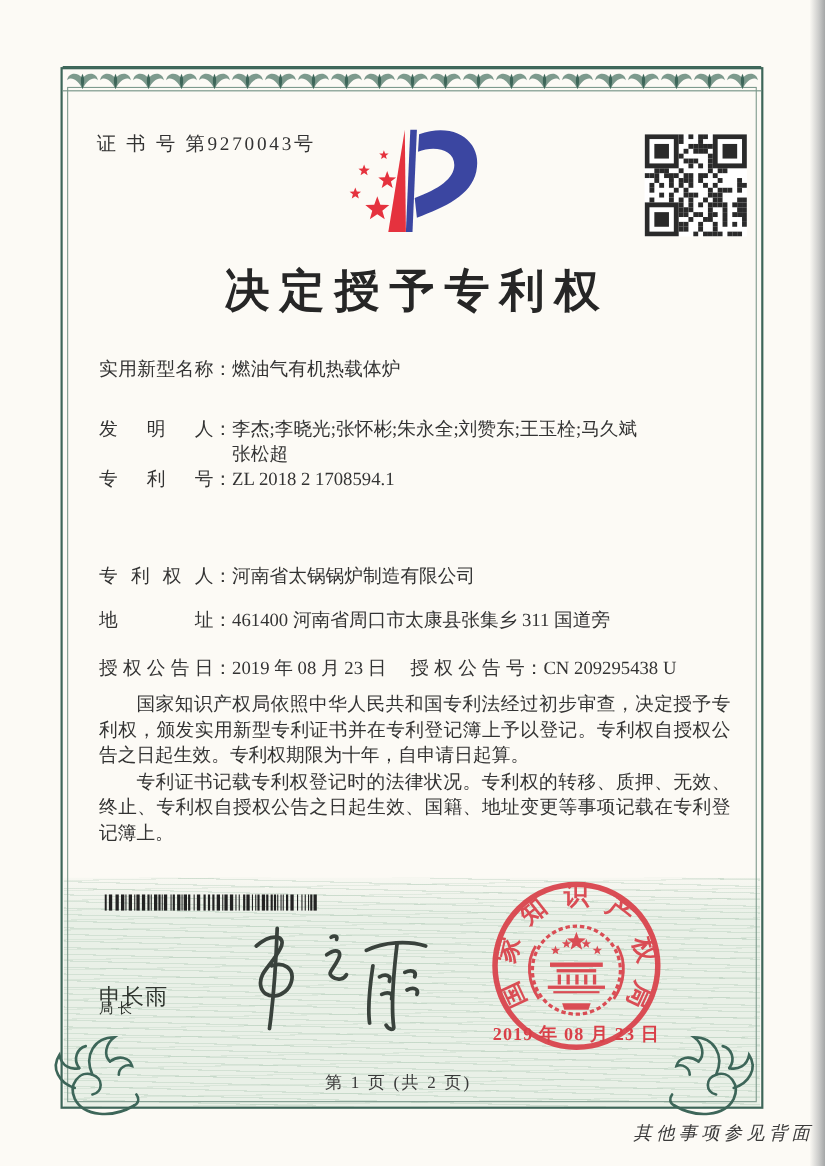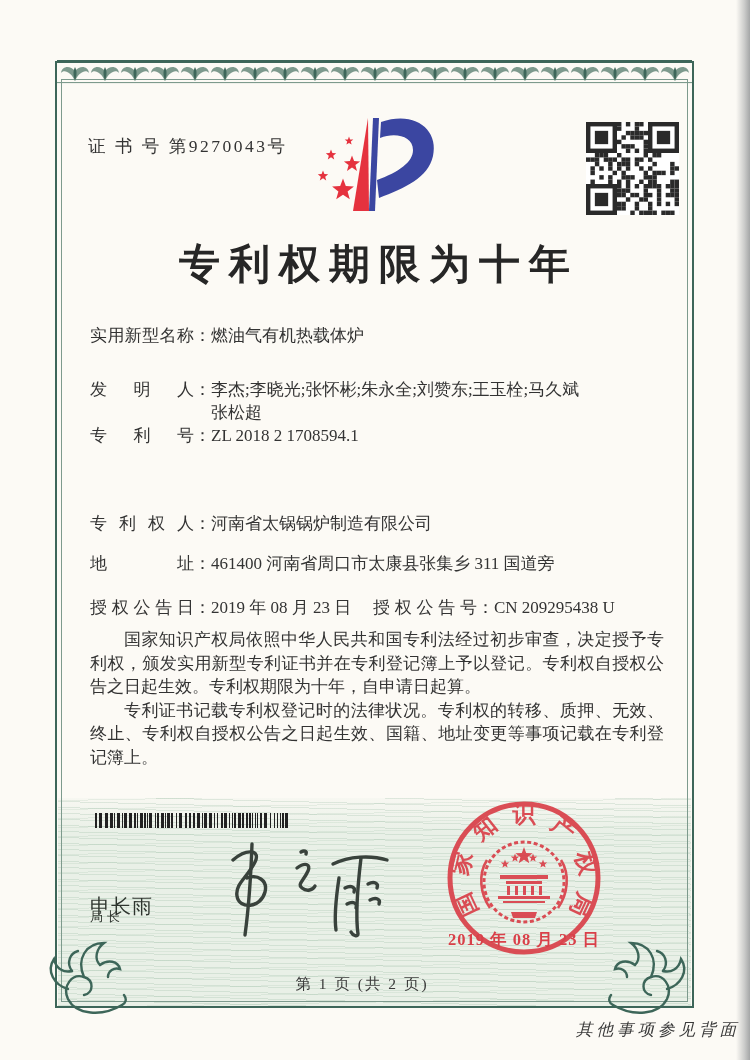--- a/index.html
+++ b/index.html
@@ -25,21 +25,21 @@
   .frame-inner{position:absolute;left:61px;top:79px;width:627px;height:923px;border:1px solid var(--frame-green-light);}
   .frame-svg{position:absolute;left:0;top:0;width:750px;height:1060px;pointer-events:none;}
 
   
   .green-band{position:absolute;left:58px;top:798px;width:633px;height:208px;
     background:
       repeating-linear-gradient(1.5deg, rgba(120,165,135,0.20) 0 1px, rgba(0,0,0,0) 1px 6px),
       repeating-linear-gradient(-1deg, rgba(110,160,125,0.12) 0 1px, rgba(0,0,0,0) 1px 9px),
       linear-gradient(180deg, rgba(233,240,231,0.25) 0px, var(--band-green) 34px);}
 
-  .cert-no{position:absolute;left:88px;top:118px;font-size:17.5px;letter-spacing:2.5px;color:#333;margin-top:16px;}
+  .cert-no{position:absolute;left:88px;top:118px;font-size:17.5px;letter-spacing:2.5px;color:#333;}
   .logo{position:absolute;left:303px;top:108px;width:150px;height:130px;}
   .qr{position:absolute;left:586px;top:122px;width:93px;height:93px;background:#fff;}
   .title{position:absolute;left:55px;top:237px;width:639px;text-align:center;
     font-size:41px;font-weight:700;letter-spacing:9px;text-indent:9px;color:#262626;}
 
   .field-row{position:absolute;left:90px;right:70px;font-size:17px;line-height:23px;color:#333;}
   .f-label{display:inline-block;width:104px;text-align:justify;text-align-last:justify;vertical-align:top;}
   .f-colon{display:inline-block;vertical-align:top;}
   .f-value{display:inline-block;vertical-align:top;max-width:450px;}
   .row-name{top:324px;}
@@ -352,21 +352,21 @@
         <rect x="8.857142857142858" y="8.857142857142858" width="13.285714285714286" height="13.285714285714286" fill="#2a2a2a"></rect>
         <rect x="62" y="0" width="31" height="31" fill="#2a2a2a"></rect>
         <rect x="66.42857142857143" y="4.428571428571429" width="22.142857142857146" height="22.142857142857146" fill="#ffffff"></rect>
         <rect x="70.85714285714286" y="8.857142857142858" width="13.285714285714286" height="13.285714285714286" fill="#2a2a2a"></rect>
         <rect x="0" y="62" width="31" height="31" fill="#2a2a2a"></rect>
         <rect x="4.428571428571429" y="66.42857142857143" width="22.142857142857146" height="22.142857142857146" fill="#ffffff"></rect>
         <rect x="8.857142857142858" y="70.85714285714286" width="13.285714285714286" height="13.285714285714286" fill="#2a2a2a"></rect>
       </g>
   </svg>
 
-  <div class="title">专利权期限为十年</div>
+  <div class="title">决定授予专利权</div>
 
   <div class="field-row row-name">
     <span class="f-label">实用新型名称</span><span class="f-colon">：</span><span class="f-value">燃油气有机热载体炉</span>
   </div>
 
   <div class="field-row row-inventors">
     <span class="f-label">发明人</span><span class="f-colon">：</span><span class="f-value"><span>李杰;李晓光;张怀彬;朱永全;刘赞东;王玉栓;马久斌</span><br><span>张松超</span></span>
   </div>
 
   <div class="field-row row-patentno">

